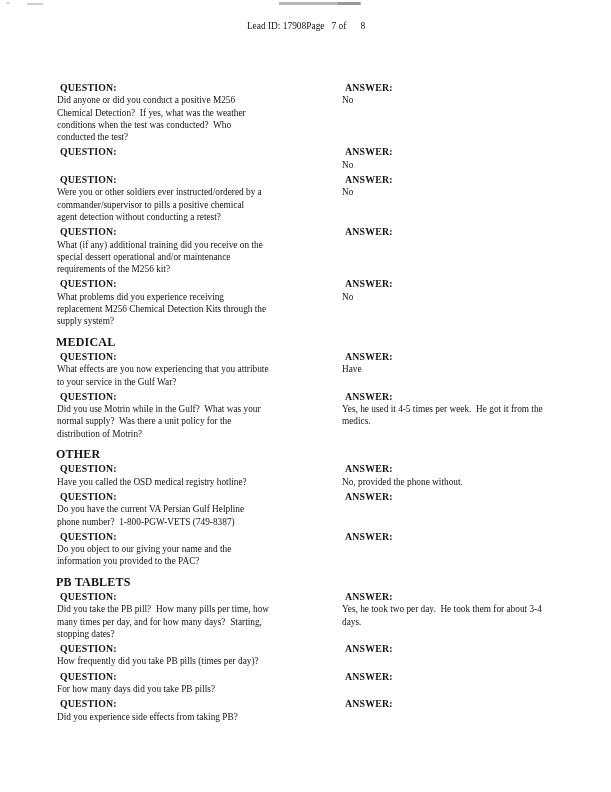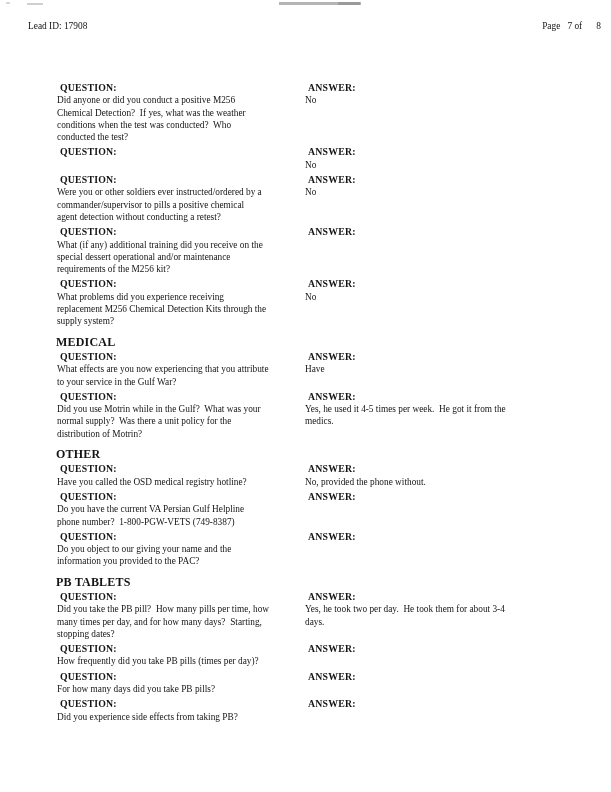--- a/index.html
+++ b/index.html
@@ -18,34 +18,35 @@
   }
   
   .artifact { position: absolute; background: #bdbdbd; }
   .artifact.bar-center   { left: 279px; top: 2px;  width: 82px; height: 3px; background: #b5b5b5; }
   .artifact.bar-tip      { left: 338px; top: 2px;  width: 22px; height: 3px; background: #9a9a9a; }
   .artifact.dash-left    { left: 27px;  top: 3px;  width: 16px; height: 2px; background: #d0d0d0; }
   .artifact.dot-edge     { left: 6px;   top: 2px;  width: 4px;  height: 2px; background: #d8d8d8; }
 
   .doc-header {
     display: flex;
-    justify-content: space-between;
-    padding: 20px 10px 0 28px;
+    justify-content: center;
+    padding: 20px 27px 0 28px;
     font-size: 9.4px;
     line-height: 13px;
     white-space: pre;
   }
 
   .qa-main {
     margin: 49px 34px 0 57px;
   }
   .qa-block {
     display: grid;
     grid-template-columns: 248px 1fr;
     margin-top: 3px;
+    gap: 37px;
   }
   .q-label, .a-label {
     font-weight: bold;
     font-size: 9.8px;
     line-height: 12.3px;
     padding-left: 3px;
     letter-spacing: 0.2px;
   }
   .q-text, .a-text {
     font-size: 9.3px;

